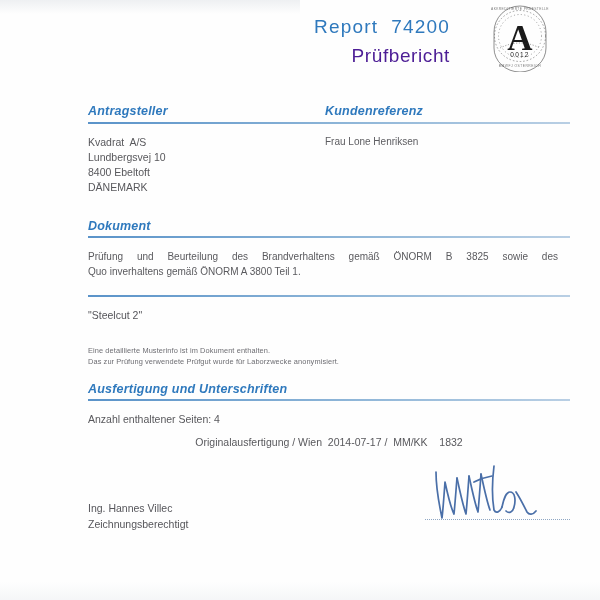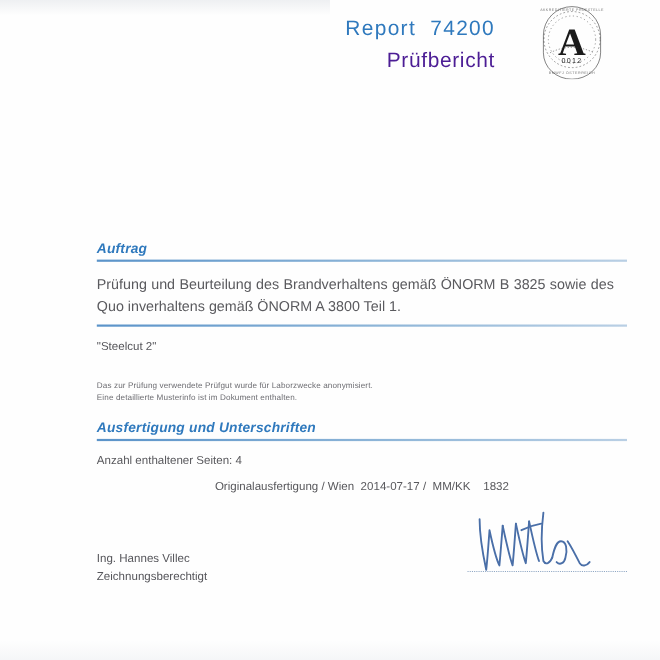--- a/index.html
+++ b/index.html
@@ -104,21 +104,21 @@
   .col-right {
     position: absolute;
     left: 237px;
     top: 0;
     font-size: 10px;
     color: #5d5d61;
   }
 
   .justified {
     text-align: justify;
-    font-size: 13px;
+    font-size: 10px;
     color: #5a5a5e;
     line-height: 1.5;
     width: 470px;
   }
   .justified span.j-line {
     display: block;
     text-align: justify;
     text-align-last: justify;
     white-space: normal;
   }
@@ -189,36 +189,50 @@
         <path d="M14 46 q20 -10 40 0" stroke="#333" stroke-width="0.6" fill="none" stroke-dasharray="1.2 1.6"></path>
       </g>
       <text x="34" y="55" font-family="'Liberation Sans', sans-serif" font-size="6.5" text-anchor="middle" fill="#222" letter-spacing="1.2">0012</text>
       <g opacity="0.62" fill="#222" font-family="'Liberation Sans', sans-serif" font-size="3.3">
         <text x="34" y="8" text-anchor="middle" letter-spacing="0.4">AKKREDITIERTE PRÜFSTELLE</text>
         <text x="34" y="65" text-anchor="middle" letter-spacing="0.5">BMWFJ   ÖSTERREICH</text>
       </g>
     </svg>
   </div>
 
+  <div class="section" style="top:104px;">
+    <div style="position:relative;height:15px;">
+      <div class="sec-head">Antragsteller</div>
+      <div class="sec-head right">Kundenreferenz</div>
+    </div>
+    <div class="rule"></div>
+    <div class="sec-body two-col">
+      <div class="addr-line">Kvadrat  A/S</div>
+      <div class="addr-line">Lundbergsvej 10</div>
+      <div class="addr-line">8400 Ebeltoft</div>
+      <div class="addr-line">DÄNEMARK</div>
+      <div class="col-right">Frau Lone Henriksen</div>
+    </div>
+  </div>
 
   <div class="section" style="top:219px;">
-    <div class="sec-head">Auftrag</div>
+    <div class="sec-head">Dokument</div>
     <div class="rule"></div>
     <div class="sec-body justified">
       <span class="j-line">Prüfung und Beurteilung des Brandverhaltens gemäß ÖNORM B 3825 sowie des</span>
       <span class="j-last">Quo inverhaltens gemäß ÖNORM A 3800 Teil 1.</span>
     </div>
   </div>
 
   <div class="section" style="top:292px;">
     <div class="rule"></div>
     <div class="sec-body item-name">"Steelcut 2"</div>
     <div class="fineprint" style="margin-top:22px;">
+      <div>Eine detaillierte Musterinfo ist im Dokument enthalten.</div>
       <div>Das zur Prüfung verwendete Prüfgut wurde für Laborzwecke anonymisiert.</div>
-      <div>Eine detaillierte Musterinfo ist im Dokument enthalten.</div>
     </div>
   </div>
 
   <div class="section" style="top:382px;">
     <div class="sec-head">Ausfertigung und Unterschriften</div>
     <div class="rule"></div>
     <div class="sec-body" style="">
       <div>Anzahl enthaltener Seiten: 4</div>
       <div style="margin-top:8px; white-space:pre;text-align:center;">Originalausfertigung / Wien  2014-07-17 /  MM/KK    1832</div>
     </div>

